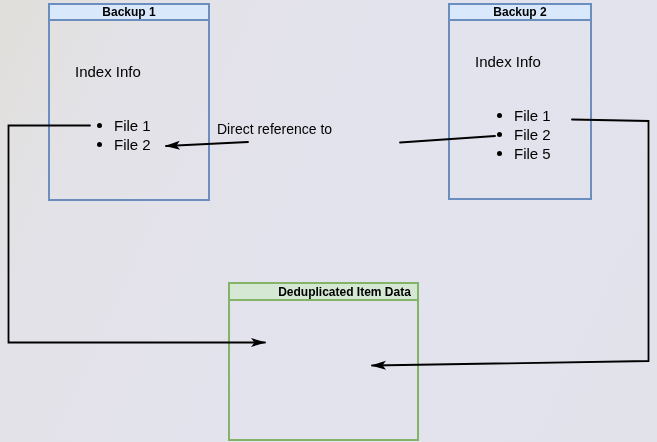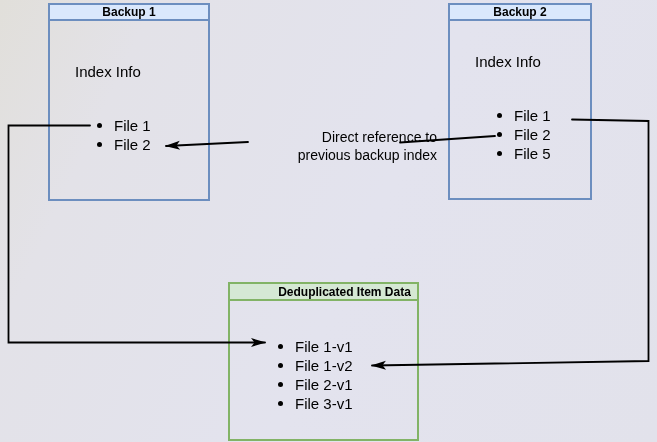--- a/index.html
+++ b/index.html
@@ -43,22 +43,22 @@
   .file-list{position:absolute;}
   .file-row{
     display:flex;align-items:center;height:19px;white-space:nowrap;
   }
   .bullet{
     width:5px;height:5px;border-radius:50%;background:#000;
     margin-right:12px;flex:0 0 auto;
   }
   .file-label{font-size:15px;line-height:19px;}
   .annotation{
-    position:absolute;left:217px;top:128px;width:220px;
-    text-align:right;font-size:14px;line-height:18px;white-space:nowrap;
+    position:absolute;left:217px;top:120px;width:220px;
+    text-align:left;font-size:14px;line-height:18px;white-space:nowrap;
     z-index:3;
   }
   #arrow-layer{
     position:absolute;left:0;top:0;width:657px;height:442px;
     z-index:4;pointer-events:none;
   }
   #arrow-layer polyline,#arrow-layer line{
     fill:none;stroke:var(--arrow);stroke-width:1.8px;
     stroke-linecap:round;stroke-linejoin:miter;
   }
@@ -104,42 +104,23 @@
       <span class="bullet"></span>
       <span class="file-label">File 5</span>
     </div>
   </div>
 
   <div class="box green" style="left:228px;top:282px;width:191px;height:159px;">
     <div class="box-header">
       <span>Deduplicated Item Data</span>
     </div>
   </div>
-  <div class="file-list" style="left:278px;top:337px;">
-    <div class="file-row">
-      <span class="bullet"></span>
-      <span class="file-label">File 1-v1</span>
-    </div>
-    <div class="file-row">
-      <span class="bullet"></span>
-      <span class="file-label">File 1-v2</span>
-    </div>
-    <div class="file-row">
-      <span class="bullet"></span>
-      <span class="file-label">File 2-v1</span>
-    </div>
-    <div class="file-row">
-      <span class="bullet"></span>
-      <span class="file-label">File 3-v1</span>
-    </div>
-  </div>
 
   <div class="annotation">
     <div>Direct reference to</div>
-    <div>previous backup index</div>
   </div>
 
   <svg id="arrow-layer" viewBox="0 0 657 442" xmlns="http://www.w3.org/2000/svg">
     <defs>
       <marker id="ah" markerUnits="userSpaceOnUse" markerWidth="17" markerHeight="11" refX="14.5" refY="5" orient="auto">
         <path d="M0.5,0.5 L15.5,5 L0.5,9.5 L4,5 Z" fill="#000"></path>
       </marker>
     </defs>
 
     <line x1="495" y1="136" x2="400" y2="142.5"></line>

